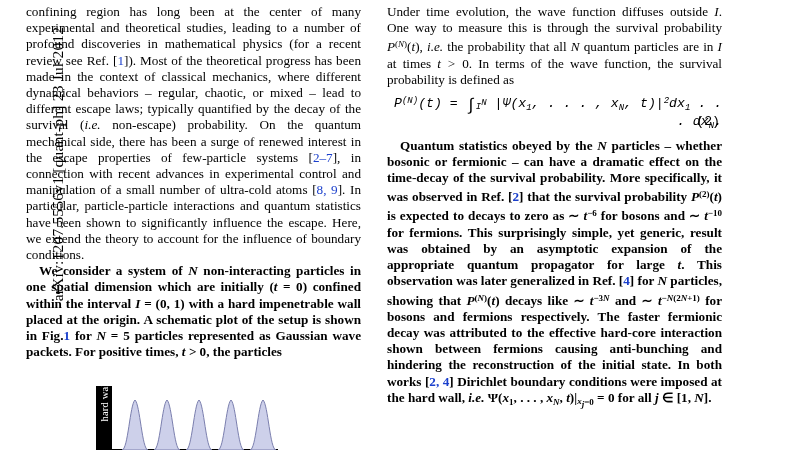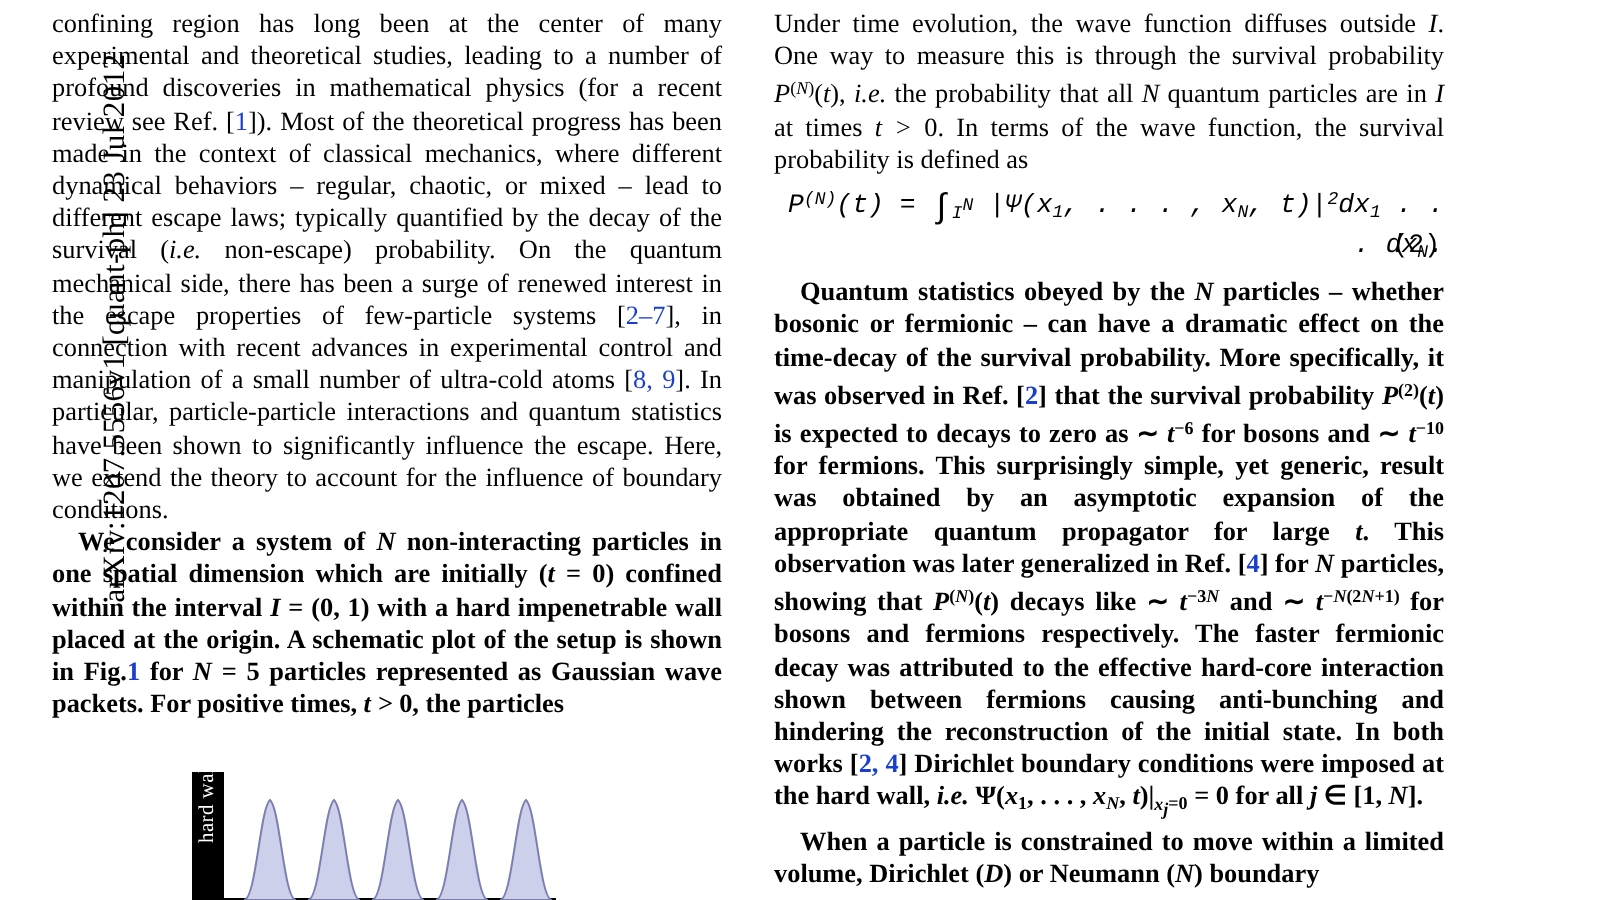--- a/index.html
+++ b/index.html
@@ -146,21 +146,20 @@
 
       <p style="margin-top:0px;">Under time evolution, the wave function diffuses outside <span class="it">I</span>. One way to measure this is through the survival probability <span class="it">P</span><sup>(<span class="it">N</span>)</sup>(<span class="it">t</span>), <span class="it">i.e.</span> the probability that all <span class="it">N</span> quantum particles are in <span class="it">I</span> at times <span class="it">t &gt;</span> 0. In terms of the wave function, the survival probability is defined as</p>
 
       <div class="mathline">
         <span><span class="it">P</span><sup>(<span class="it">N</span>)</sup>(<span class="it">t</span>) = <span class="big">∫</span><sub><span class="it">I</span><sup><span class="it">N</span></sup></sub> |Ψ(<span class="it">x</span><sub>1</sub>, . . . , <span class="it">x<sub>N</sub></span>, <span class="it">t</span>)|<sup>2</sup><span class="it">dx</span><sub>1</sub> . . . <span class="it">dx<sub>N</sub></span>.</span>
         <span class="eqnum">(2)</span>
       </div>
 
       <p class="indent">Quantum statistics obeyed by the <span class="it">N</span> particles – whether bosonic or fermionic – can have a dramatic effect on the time-decay of the survival probability. More specifically, it was observed in Ref.&nbsp;[<span class="cite">2</span>] that the survival probability <span class="it">P</span><sup>(2)</sup>(<span class="it">t</span>) is expected to decays to zero as ∼ <span class="it">t</span><sup>−6</sup> for bosons and ∼ <span class="it">t</span><sup>−10</sup> for fermions. This surprisingly simple, yet generic, result was obtained by an asymptotic expansion of the appropriate quantum propagator for large <span class="it">t</span>. This observation was later generalized in Ref.&nbsp;[<span class="cite">4</span>] for <span class="it">N</span> particles, showing that <span class="it">P</span><sup>(<span class="it">N</span>)</sup>(<span class="it">t</span>) decays like ∼ <span class="it">t</span><sup>−3<span class="it">N</span></sup> and ∼ <span class="it">t</span><sup>−<span class="it">N</span>(2<span class="it">N</span>+1)</sup> for bosons and fermions respectively. The faster fermionic decay was attributed to the effective hard-core interaction shown between fermions causing anti-bunching and hindering the reconstruction of the initial state. In both works [<span class="cite">2, 4</span>] Dirichlet boundary conditions were imposed at the hard wall, <span class="it">i.e.</span> Ψ(<span class="it">x</span><sub>1</sub>, . . . , <span class="it">x<sub>N</sub></span>, <span class="it">t</span>)|<sub><span class="it">x<sub>j</sub></span>=0</sub> = 0 for all <span class="it">j</span> ∈ [1<span class="up">,</span> <span class="it">N</span>].</p>
 
-      <p class="indent">When a particle is constrained to move within a limited volume, Dirichlet (<span class="it">D</span>) or Neumann (<span class="it">N</span>) boundary</p>
 
     </div>
   </div>
 
   <div class="figure">
     <div class="wall">
       <div class="wall-label">hard wall</div>
     </div>
     <div class="axis"></div>
 

